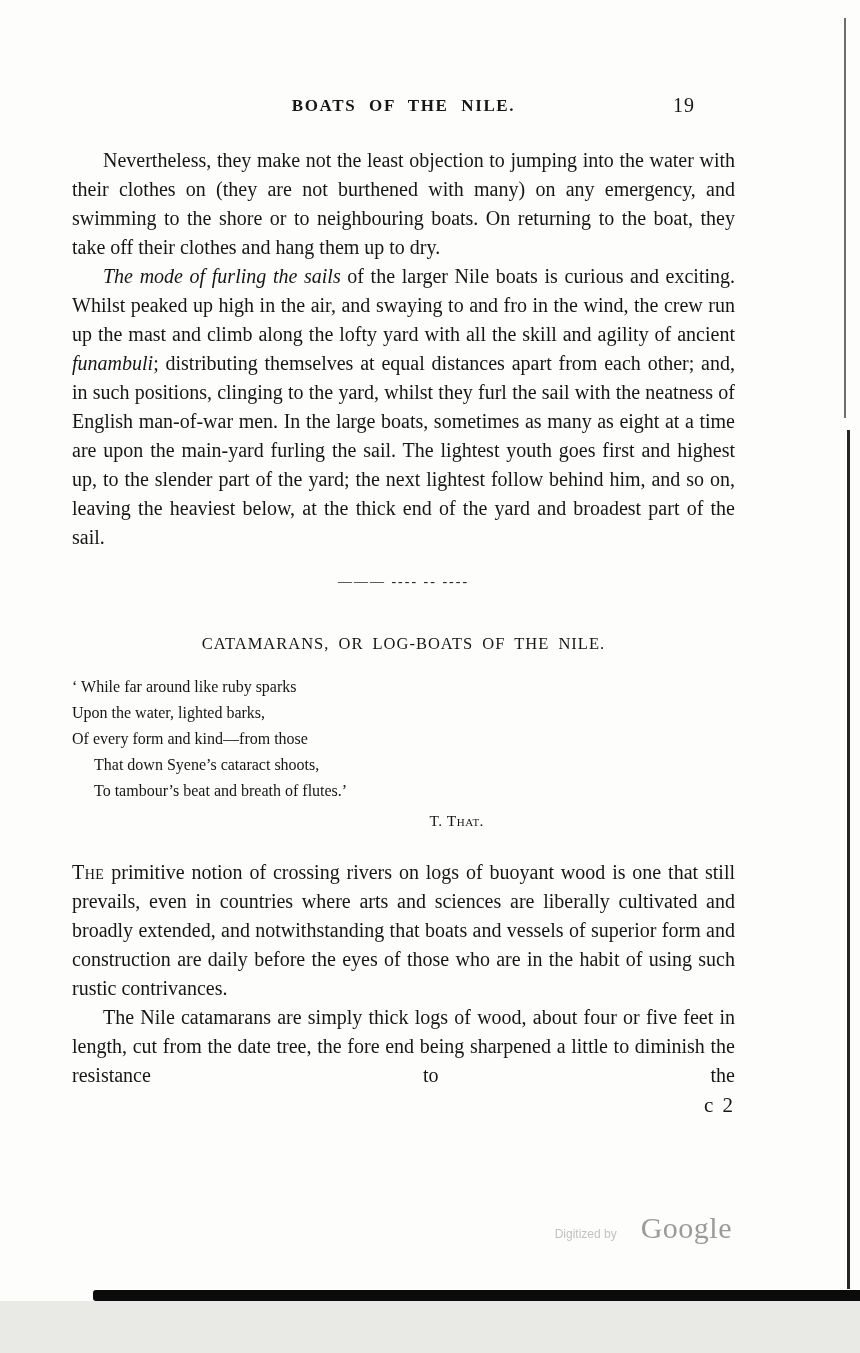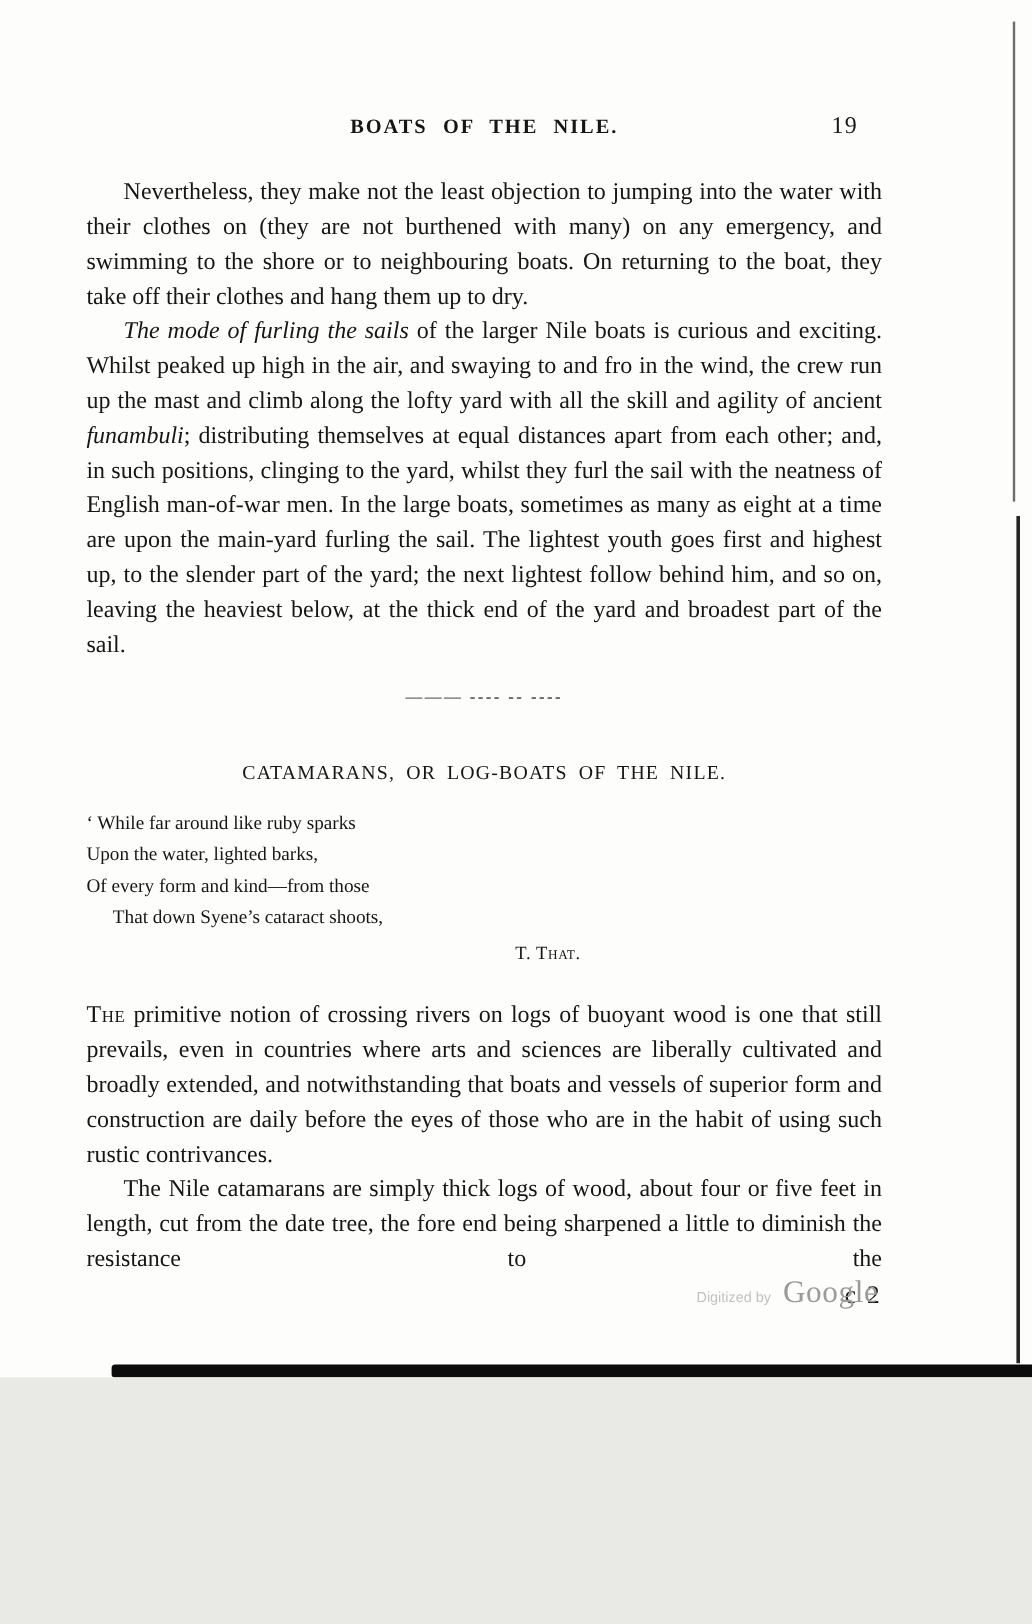--- a/index.html
+++ b/index.html
@@ -1,19 +1,19 @@
 <!DOCTYPE html>
 <html><head>
 <meta charset="utf-8">
 <style>
   html, body { margin: 0; padding: 0; background: #e9e9e6; }
   .scan-root {
     position: relative;
     width: 860px;
-    height: 1148px;
+    height: 1301px;
     margin: 0 auto;
     background: #fdfdfb;
     overflow: hidden;
     font-family: "Liberation Serif", "DejaVu Serif", serif;
     color: #161616;
     text-decoration: underline;
   }
   .content {
     position: absolute;
     left: 72px;
@@ -27,21 +27,21 @@
     height: 28px;
   }
   .head-title {
     font-weight: bold;
     font-size: 17px;
     letter-spacing: 1.6px;
     word-spacing: 7px;
   }
   .page-num {
     position: absolute;
-    right: 20px;
+    right: 40px;
     top: -2px;
     font-size: 20px;
     letter-spacing: 1px;
   }
   p.para {
     margin: 0;
     font-size: 20px;
     line-height: 29px;
     text-align: justify;
   }
@@ -87,30 +87,30 @@
     text-align: right;
     font-size: 21px;
     letter-spacing: 2px;
   }
   .watermark {
     position: absolute;
     right: 128px;
     bottom: 56px;
     display: flex;
     align-items: baseline;
-    gap: 10px;
+    gap: 24px;
   }
   .wm-prefix {
     font-family: "Liberation Sans", sans-serif;
     font-size: 12px;
     color: #c2c2c0;
   }
   .wm-brand {
     font-family: "Liberation Serif", serif;
-    font-size: 26px;
+    font-size: 30px;
     color: #9b9b99;
     letter-spacing: 0.5px;
   }
   .edge-line {
     position: absolute;
     left: 847px;
     top: 430px;
     bottom: 12px;
     width: 3px;
     background: #262626;
@@ -151,20 +151,21 @@
 
     <div class="divider">——— ---- -- ----</div>
 
     <h2 class="section-heading">CATAMARANS, OR LOG-BOATS OF THE NILE.</h2>
 
     <div class="poem">
       <div class="poem-line">‘ While far around like ruby sparks</div>
       <div class="poem-line">Upon the water, lighted barks,</div>
       <div class="poem-line">Of every form and kind—from those</div>
       <div class="poem-line poem-indent">That down Syene’s cataract shoots,</div>
+      <div class="poem-line poem-indent">To tambour’s beat and breath of flutes.’</div>
       <div class="attribution">T. That.</div>
     </div>
 
     <p class="para body-start"><span class="smallcaps">The</span><span> primitive notion of crossing rivers on logs of buoyant wood is one that still prevails, even in countries where arts and sciences are liberally cultivated and broadly extended, and notwithstanding that boats and vessels of superior form and construction are daily before the eyes of those who are in the habit of using such rustic contrivances.</span></p>
 
     <p class="para indent justify-last">The Nile catamarans are simply thick logs of wood, about four or five feet in length, cut from the date tree, the fore end being sharpened a little to diminish the resistance to the</p>
 
     <div class="signature">c 2</div>
 
   </div>

